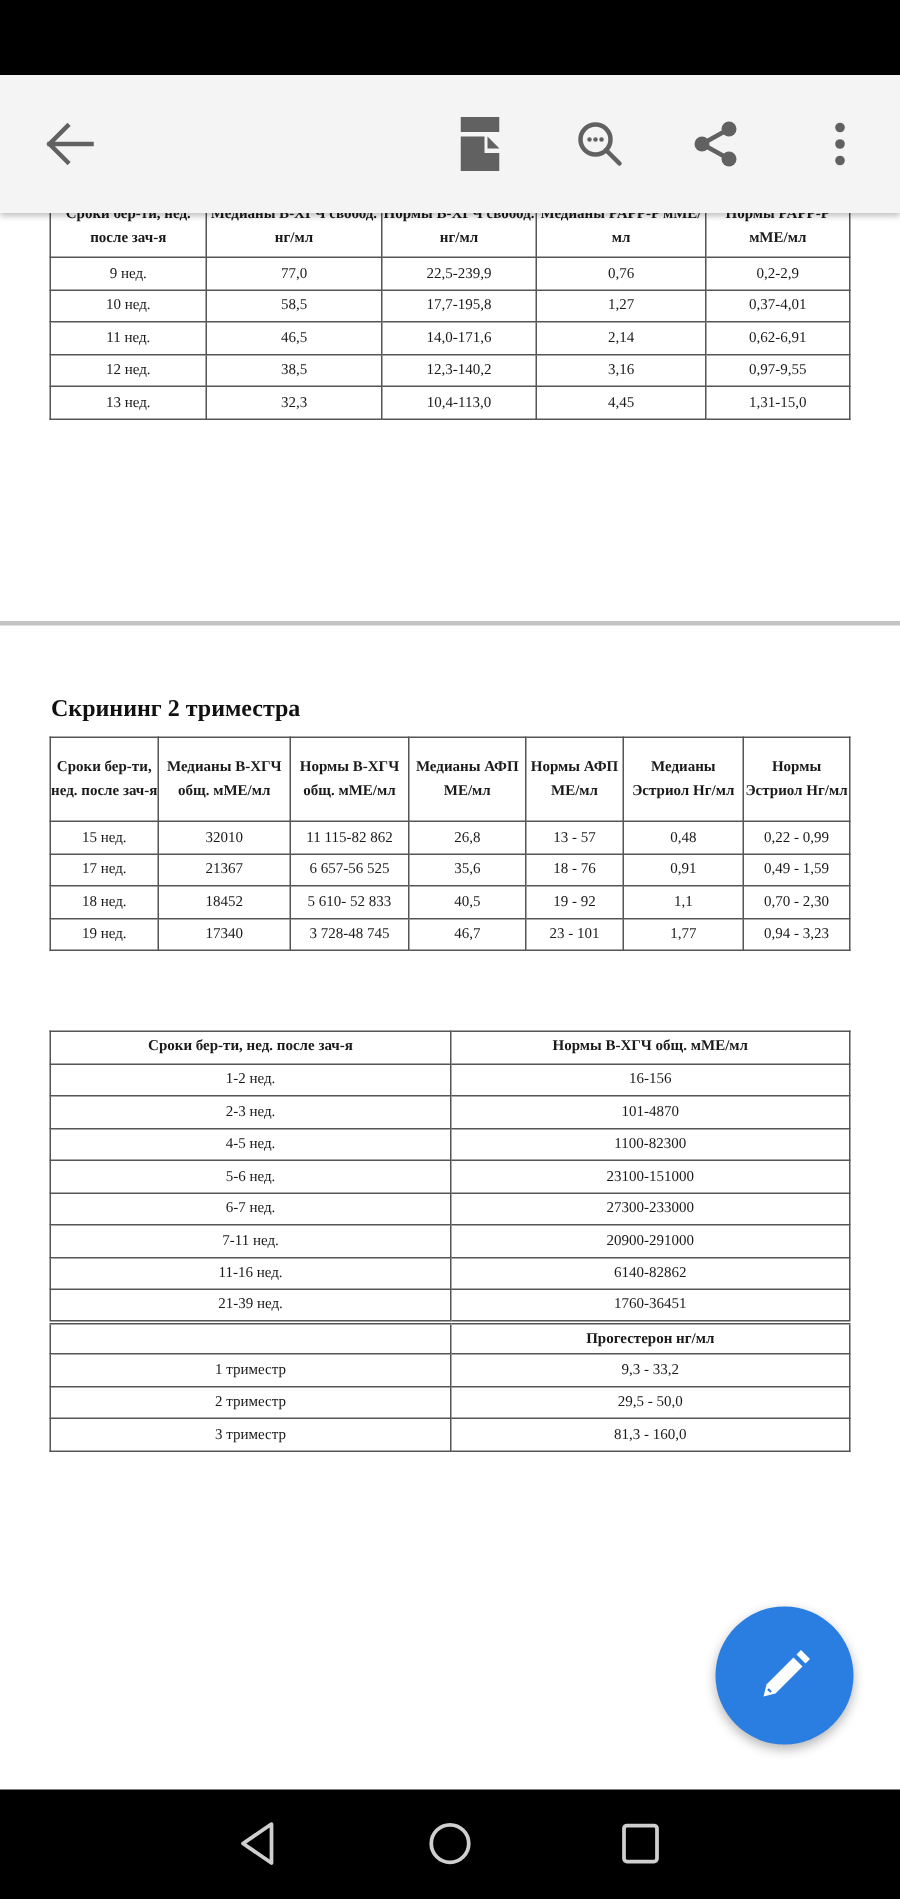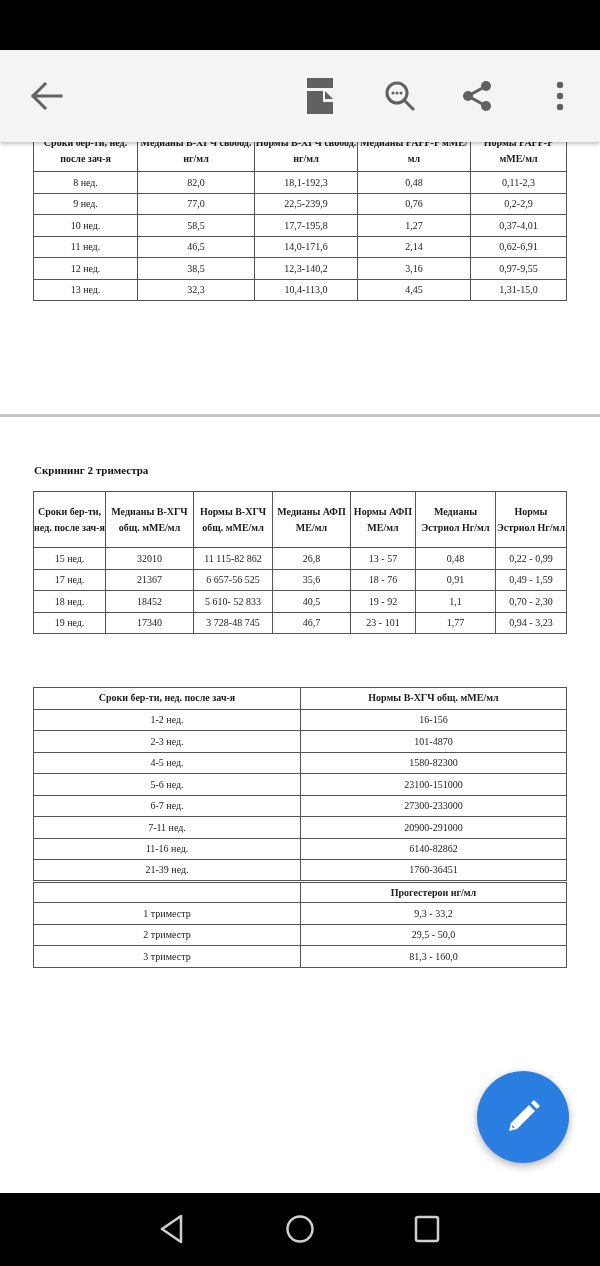--- a/index.html
+++ b/index.html
@@ -13,21 +13,21 @@
   .page-gap { position: absolute; left: 0; top: 364px; width: 600px; height: 3px; background: #c4c4c4; }
 
   table { position: absolute; border-collapse: collapse; table-layout: fixed; left: 33px; width: 533px; font-size: 10px; }
   td, th { border: 1px solid #555; text-align: center; vertical-align: middle; font-weight: normal; color: #1a1a1a; }
   th { font-weight: bold; line-height: 16px; }
 
   #t1 { top: 80px; }
   #t1 thead th { height: 41px; }
   #t1 tbody td { height: 21.5px; }
 
-  .section-title { position: absolute; left: 34px; top: 414px; font-size: 11px; font-weight: bold; }
+  .section-title { position: absolute; left: 34px; top: 414px; font-size: 16px; font-weight: bold; }
 
   #t2 { top: 441px; }
   #t2 thead th { height: 56px; font-size: 10px; line-height: 16px; }
   #t2 tbody td { height: 21.5px; }
 
   #t3 { top: 637px; }
   #t3 td, #t3 th { height: 21.5px; }
   #t3 .sep td { border-top: 3px double #555; }
 
   .toolbar { position: absolute; left: 0; top: 50px; width: 600px; height: 92px; background: #f4f4f4; box-shadow: 0 2px 4px rgba(0,0,0,0.25); }
@@ -56,27 +56,20 @@
     <thead>
       <tr>
         <th>Сроки бер-ти, нед. после зач-я</th>
         <th>Медианы В-ХГЧ свобод. нг/мл</th>
         <th>Нормы В-ХГЧ свобод. нг/мл</th>
         <th>Медианы PAPP-P мМЕ/мл</th>
         <th>Нормы PAPP-P мМЕ/мл</th>
       </tr>
     </thead>
     <tbody id="t1-body">
-        <tr>
-          <td>8 нед.</td>
-          <td>82,0</td>
-          <td>18,1-192,3</td>
-          <td>0,48</td>
-          <td>0,11-2,3</td>
-        </tr>
         <tr>
           <td>9 нед.</td>
           <td>77,0</td>
           <td>22,5-239,9</td>
           <td>0,76</td>
           <td>0,2-2,9</td>
         </tr>
         <tr>
           <td>10 нед.</td>
           <td>58,5</td>
@@ -188,21 +181,21 @@
         <tr>
           <td>1-2 нед.</td>
           <td>16-156</td>
         </tr>
         <tr>
           <td>2-3 нед.</td>
           <td>101-4870</td>
         </tr>
         <tr>
           <td>4-5 нед.</td>
-          <td>1580-82300</td>
+          <td>1100-82300</td>
         </tr>
         <tr>
           <td>5-6 нед.</td>
           <td>23100-151000</td>
         </tr>
         <tr>
           <td>6-7 нед.</td>
           <td>27300-233000</td>
         </tr>
         <tr>

